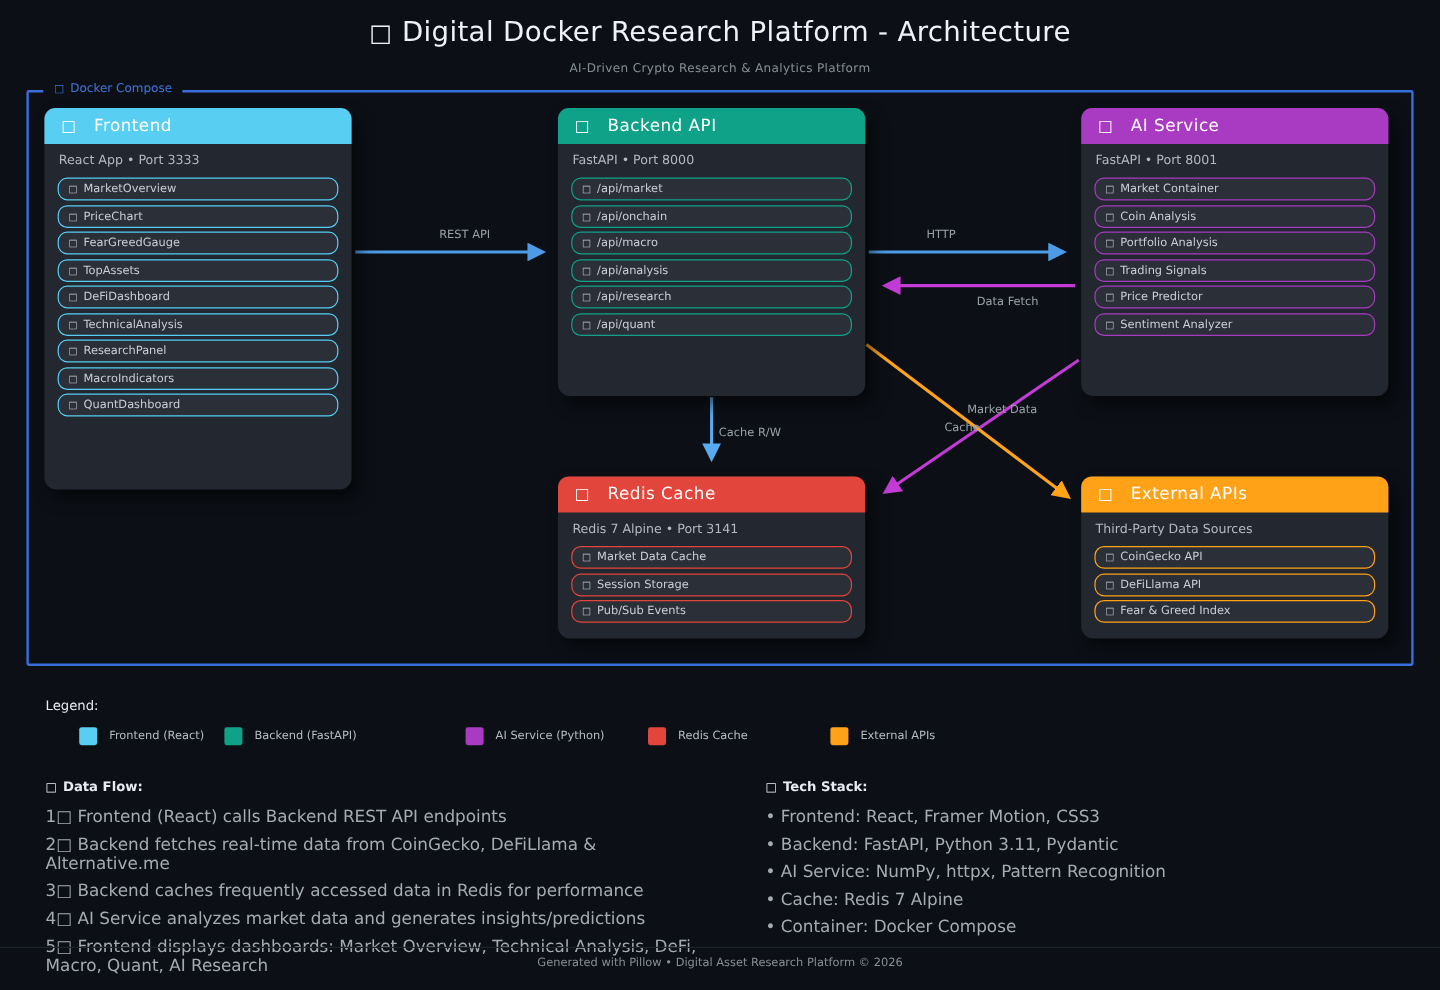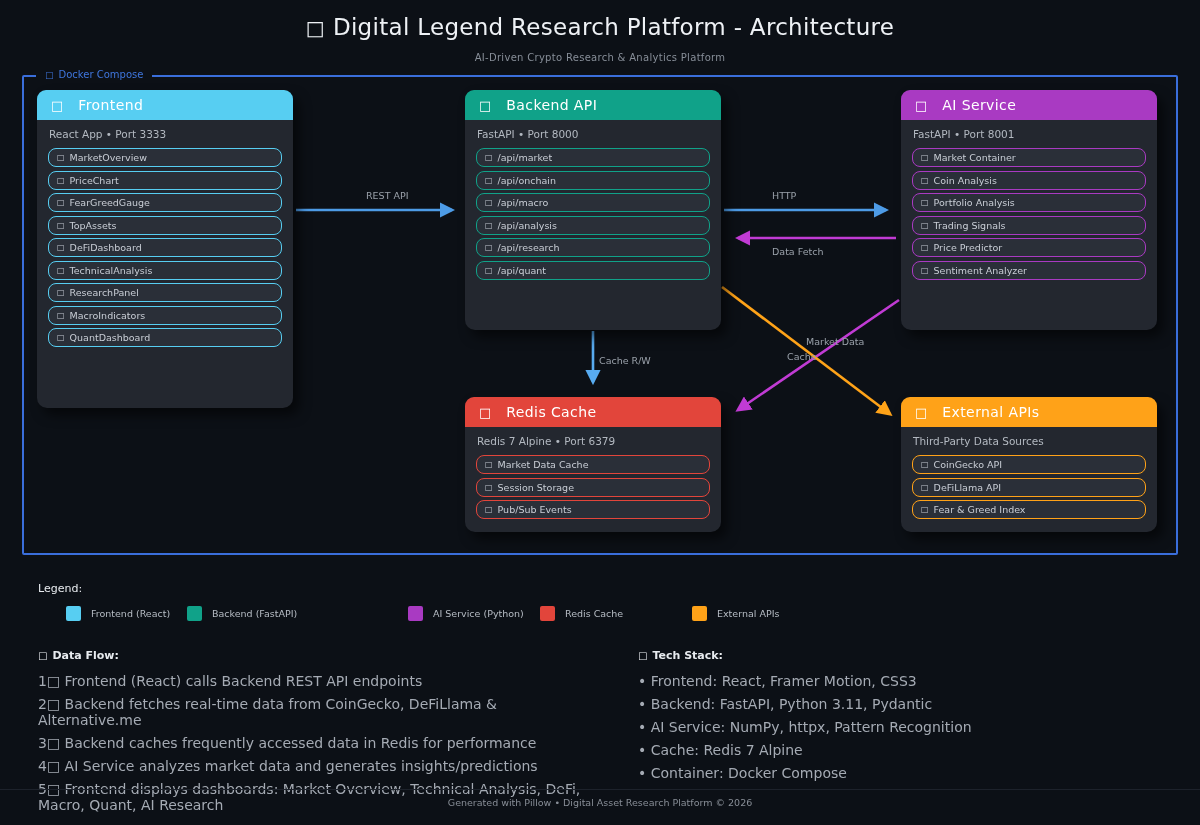--- a/index.html
+++ b/index.html
@@ -47,21 +47,21 @@
 
   .footer { position:absolute; left:0; top:789px; width:1200px;
     border-top:1px solid #1d222b; padding-top:7px; text-align:center;
     color:#878d96; font-size:9.5px; }
 </style>
 </head>
 <body>
 
 <div class="canvas">
 
-  <h1 class="page-title"><span class="glyph">□</span><span>Digital Legend Research Platform - Architecture</span></h1>
+  <h1 class="page-title"><span class="glyph">□</span><span>Digital Docker Research Platform - Architecture</span></h1>
   <div class="page-subtitle">AI-Driven Crypto Research &amp; Analytics Platform</div>
 
   <div class="compose-border" style="border-color: rgb(58, 110, 219);">
     <span class="compose-label"><span class="glyph">□</span><span>Docker Compose</span></span>
   </div>
 
   <svg class="arrows" width="1200" height="570" viewBox="0 0 1200 570">
     <defs>
       <marker id="m-blue" viewBox="0 0 10 10" refX="8" refY="5" markerWidth="6" markerHeight="6" orient="auto">
         <path d="M0,0 L10,5 L0,10 Z" style="fill: rgb(77, 155, 230);"></path>
@@ -79,21 +79,21 @@
     <line x1="296" y1="210" x2="452" y2="210" stroke-width="2.6" marker-end="url(#m-blue)" style="stroke: rgb(77, 155, 230);"></line>
     <line x1="724" y1="210" x2="886" y2="210" stroke-width="2.6" marker-end="url(#m-blue)" style="stroke: rgb(77, 155, 230);"></line>
     <line x1="896" y1="238" x2="738" y2="238" stroke-width="2.6" marker-end="url(#m-magenta)" style="stroke: rgb(193, 59, 212);"></line>
     <line x1="593" y1="331" x2="593" y2="382" stroke-width="2.6" marker-end="url(#m-lblue)" style="stroke: rgb(88, 171, 240);"></line>
     <line x1="899" y1="300" x2="738" y2="410" stroke-width="2.6" marker-end="url(#m-magenta)" style="stroke: rgb(193, 59, 212);"></line>
     <line x1="722" y1="287" x2="890" y2="414" stroke-width="2.6" marker-end="url(#m-orange)" style="stroke: rgb(255, 163, 24);"></line>
   </svg>
 
   <div class="arrow-label" style="left:336px; top:190px;margin-left:30px;">REST API</div>
   <div class="arrow-label" style="left:772px; top:190px;">HTTP</div>
-  <div class="arrow-label" style="left:772px; top:246px;">Data Fetch</div>
+  <div class="arrow-label" style="left:814px; top:246px;">Data Fetch</div>
   <div class="arrow-label" style="left:599px; top:355px;">Cache R/W</div>
   <div class="arrow-label" style="left:806px; top:336px;">Market Data</div>
   <div class="arrow-label" style="left:787px; top:351px;">Cache</div>
 
   <div class="svc" style="left:37px; top:90px; width:256px; height:318px;">
     <div class="svc-head" style="background: rgb(87, 206, 242);">
       <span class="glyph">□</span>
       <span class="svc-title">Frontend</span>
     </div>
     <div class="svc-sub">React App • Port 3333</div>
@@ -203,21 +203,21 @@
           <span>Sentiment Analyzer</span>
         </div>
     </div>
   </div>
 
   <div class="svc" style="left:465px; top:397px; width:256px; height:135px;">
     <div class="svc-head" style="background: rgb(226, 69, 59);">
       <span class="glyph">□</span>
       <span class="svc-title">Redis Cache</span>
     </div>
-    <div class="svc-sub">Redis 7 Alpine • Port 6379</div>
+    <div class="svc-sub">Redis 7 Alpine • Port 3141</div>
     <div class="svc-items">
       <div class="item" style="border-color: rgb(226, 69, 59);">
           <span class="iglyph">□</span>
           <span>Market Data Cache</span>
         </div>
       <div class="item" style="border-color: rgb(226, 69, 59);">
           <span class="iglyph">□</span>
           <span>Session Storage</span>
         </div>
       <div class="item" style="border-color: rgb(226, 69, 59);">
@@ -251,21 +251,21 @@
 
   <div class="legend-title">Legend:</div>
   <div class="legend-entry" style="left:38px;padding-left:28px;">
     <span class="legend-swatch" style="background: rgb(87, 206, 242);"></span>
     <span class="legend-label">Frontend (React)</span>
   </div>
   <div class="legend-entry" style="left:187px;">
     <span class="legend-swatch" style="background: rgb(16, 162, 137);"></span>
     <span class="legend-label">Backend (FastAPI)</span>
   </div>
-  <div class="legend-entry" style="left:372px;padding-left:36px;">
+  <div class="legend-entry" style="left:352px;padding-left:36px;">
     <span class="legend-swatch" style="background: rgb(169, 58, 194);"></span>
     <span class="legend-label">AI Service (Python)</span>
   </div>
   <div class="legend-entry" style="left:540px;">
     <span class="legend-swatch" style="background: rgb(226, 69, 59);"></span>
     <span class="legend-label">Redis Cache</span>
   </div>
   <div class="legend-entry" style="left:692px;">
     <span class="legend-swatch" style="background: rgb(255, 162, 24);"></span>
     <span class="legend-label">External APIs</span>

